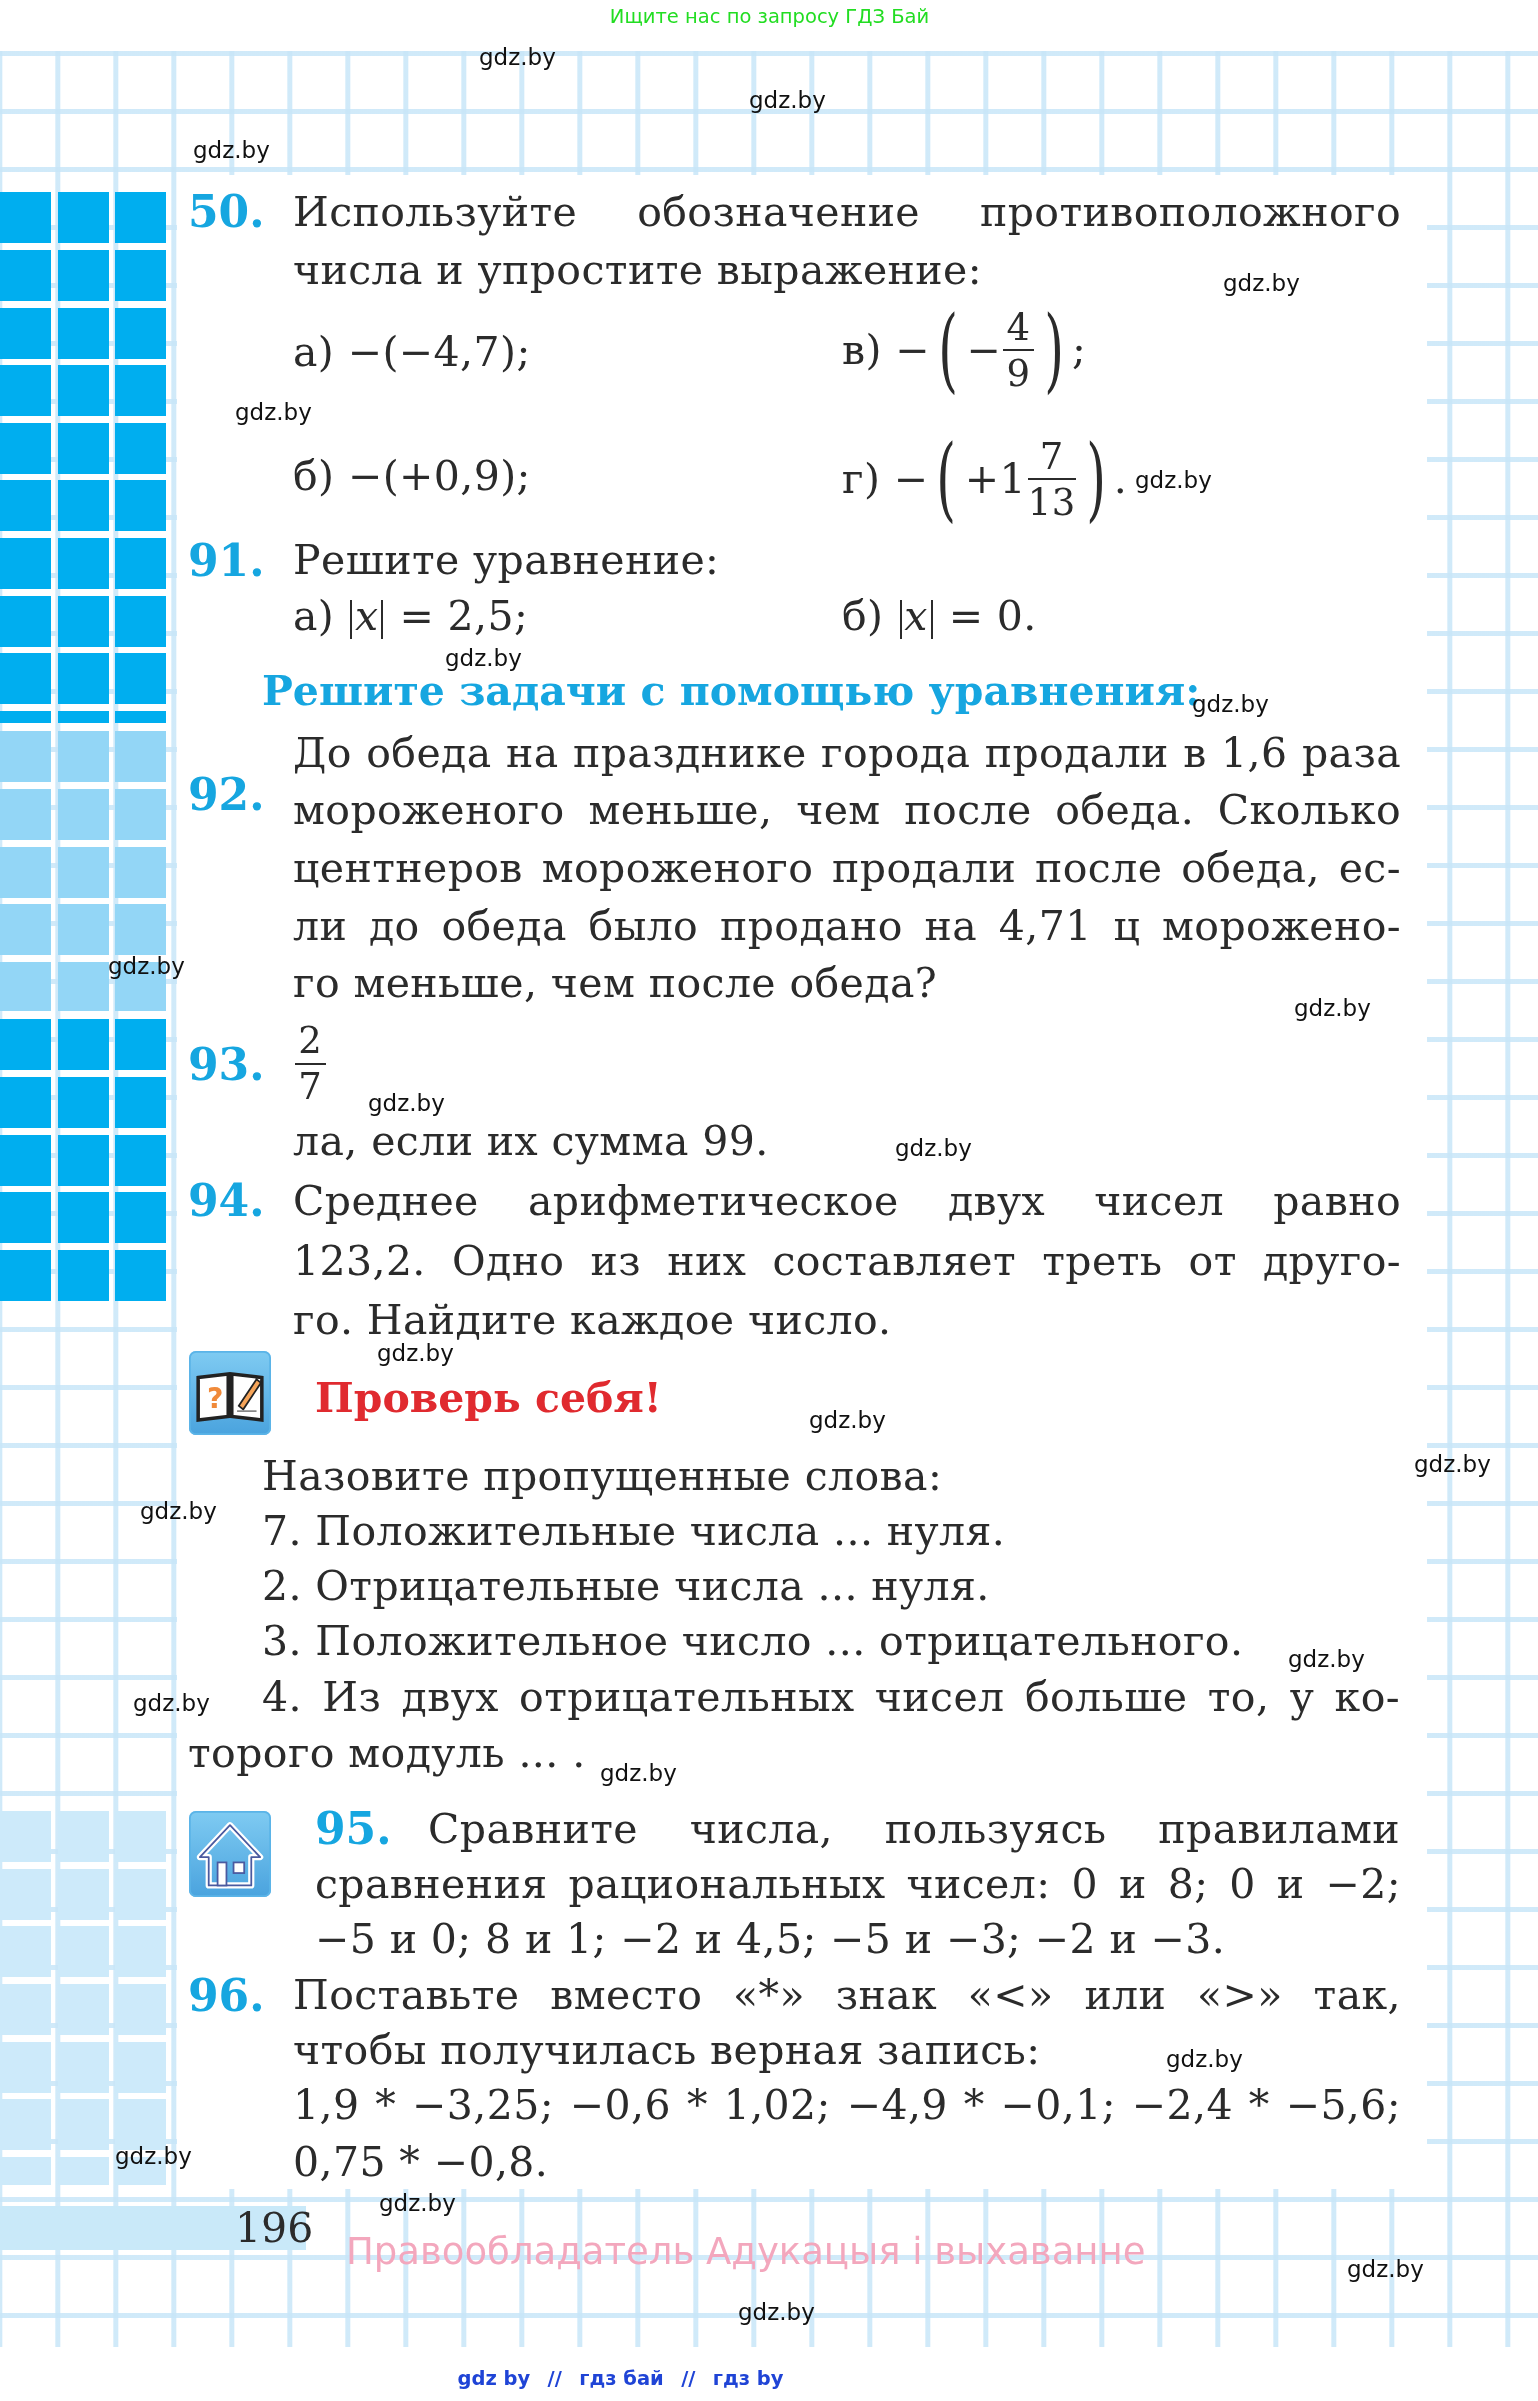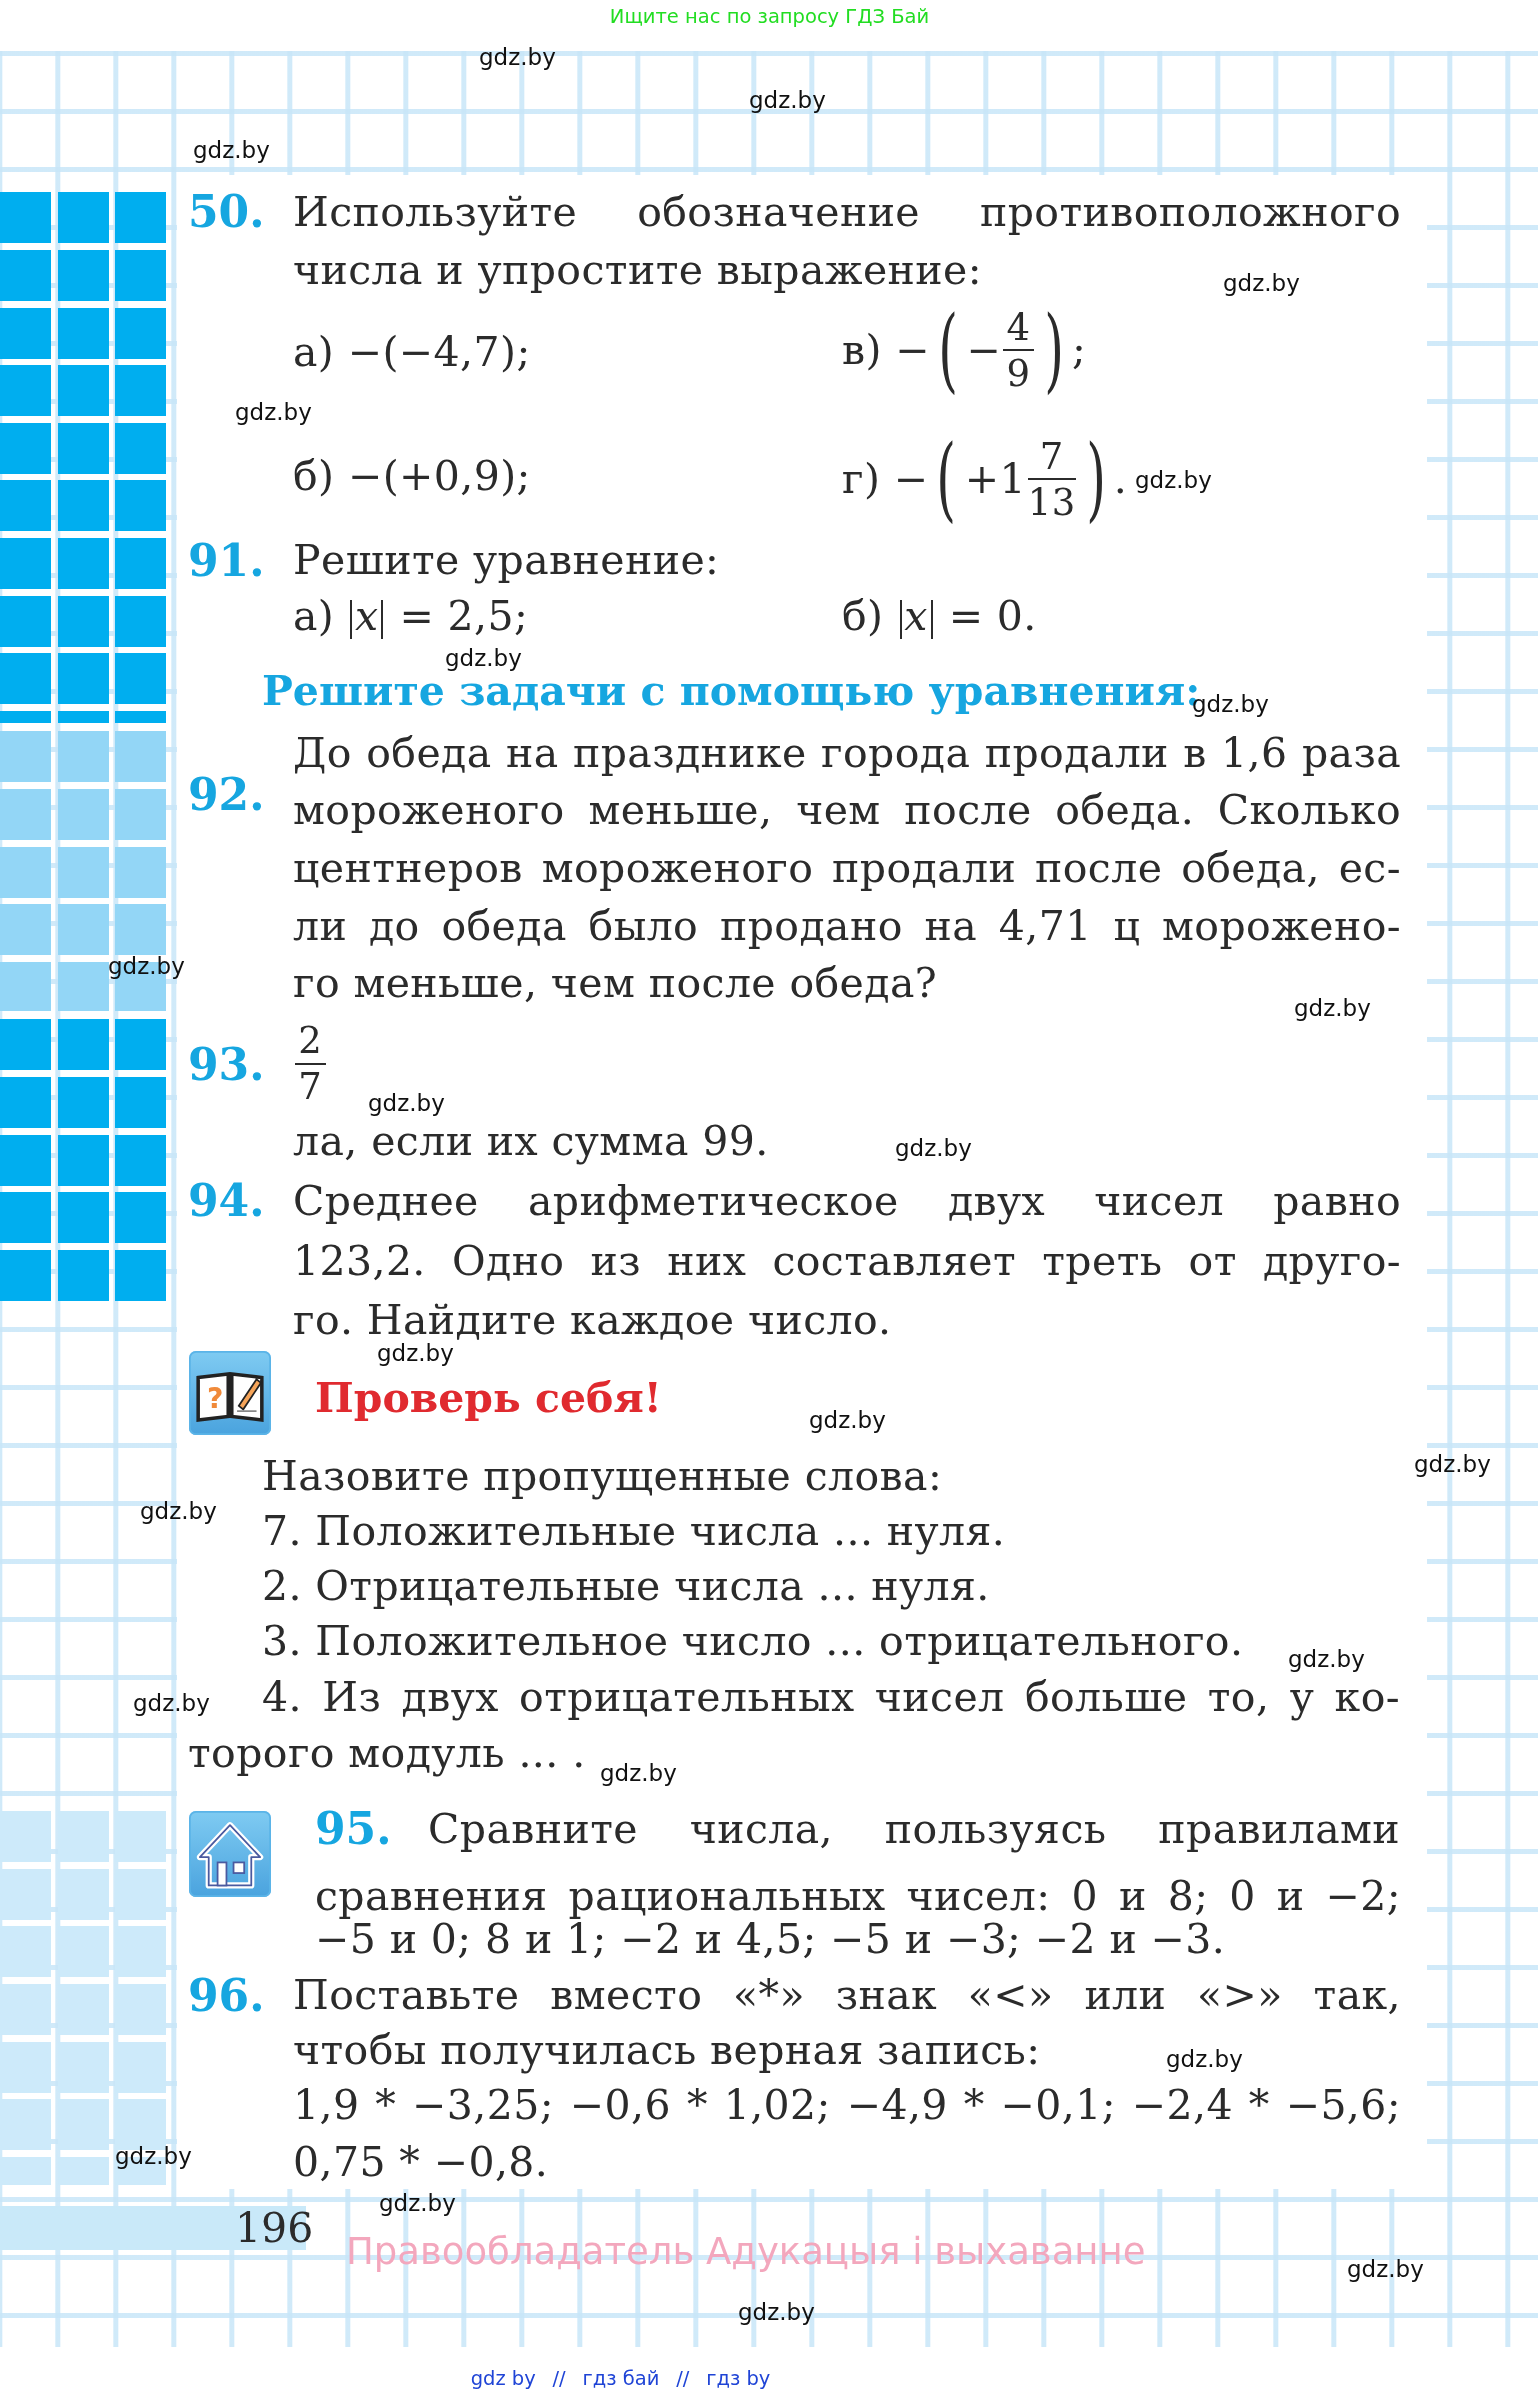--- a/index.html
+++ b/index.html
@@ -70,21 +70,21 @@
   .page-num {
     position:absolute; left:188px; top:2204px; font-size:41px; color:#2b2b2b;margin-left:47px;
   }
   .copyright {
     position:absolute; left:346px; top:2230px;
     font-family:"DejaVu Sans", "Liberation Sans", sans-serif; font-size:37px;
     color:#f3a7bd; white-space:nowrap;
   }
   .footer-links {
     position:absolute; top:2367px; left:0; width:1241px; text-align:center;
-    font-family:"DejaVu Sans", "Liberation Sans", sans-serif; font-size:19.5px; color:#1f44d6;
+    font-family:"DejaVu Sans", "Liberation Sans", sans-serif; font-size:19.5px; color:#1f44d6;font-weight:bold;
   }
   .footer-links span { margin:0 5.3px; }
 </style>
 </head>
 <body>
 
 <div class="top-banner">Ищите нас по запросу ГДЗ Бай</div>
 
 <div class="grid-bg"></div>
 
@@ -271,21 +271,21 @@
 <div class="icon-box" style="left:189px; top:1811px; width:82px; height:86px;">
   <svg width="82" height="86" viewBox="0 0 92 97">
     <path d="M12 52 L46 16 L80 52 L70 52 L70 84 L22 84 L22 52 Z" fill="none" stroke="#ffffff" stroke-width="7" stroke-linejoin="round"></path>
     <path d="M12 52 L46 16 L80 52 L70 52 L70 84 L22 84 L22 52 Z" fill="none" stroke="#4a5aa0" stroke-width="2" stroke-linejoin="round"></path>
     <rect x="32" y="58" width="10" height="26" fill="#fff" stroke="#4a5aa0" stroke-width="2"></rect>
     <rect x="50" y="58" width="12" height="12" fill="#fff" stroke="#4a5aa0" stroke-width="2"></rect>
   </svg>
 </div>
 <div class="tn" style="left:315px; top:1803px">95.</div>
 <div class="line" style="left:428px; top:1805px; width:972px; text-align:justify; text-align-last:justify;">Сравните числа, пользуясь правилами</div>
-<div class="line" style="left:315px; top:1860px; width:1086px; text-align:justify; text-align-last:justify;margin-top:12px;">сравнения рациональных чисел: 0 и 8; 0 и −2;</div>
+<div class="line" style="left:315px; top:1860px; width:1086px; text-align:justify; text-align-last:justify;">сравнения рациональных чисел: 0 и 8; 0 и −2;</div>
 <div class="line" style="left:315px; top:1915px">−5 и 0; 8 и 1; −2 и 4,5; −5 и −3; −2 и −3.</div>
 
 <div class="tn" style="top:1970px">96.</div>
 <div class="line just" style="left:293px; top:1971px">Поставьте вместо «*» знак «&lt;» или «&gt;» так,</div>
 <div class="line" style="left:293px; top:2026px">чтобы получилась верная запись:</div>
 <div class="line just" style="left:293px; top:2081px">1,9 * −3,25; −0,6 * 1,02; −4,9 * −0,1; −2,4 * −5,6;</div>
 <div class="line" style="left:293px; top:2138px">0,75 * −0,8.</div>
 
 <div class="page-num-box"></div>
 <div class="page-num">196</div>

